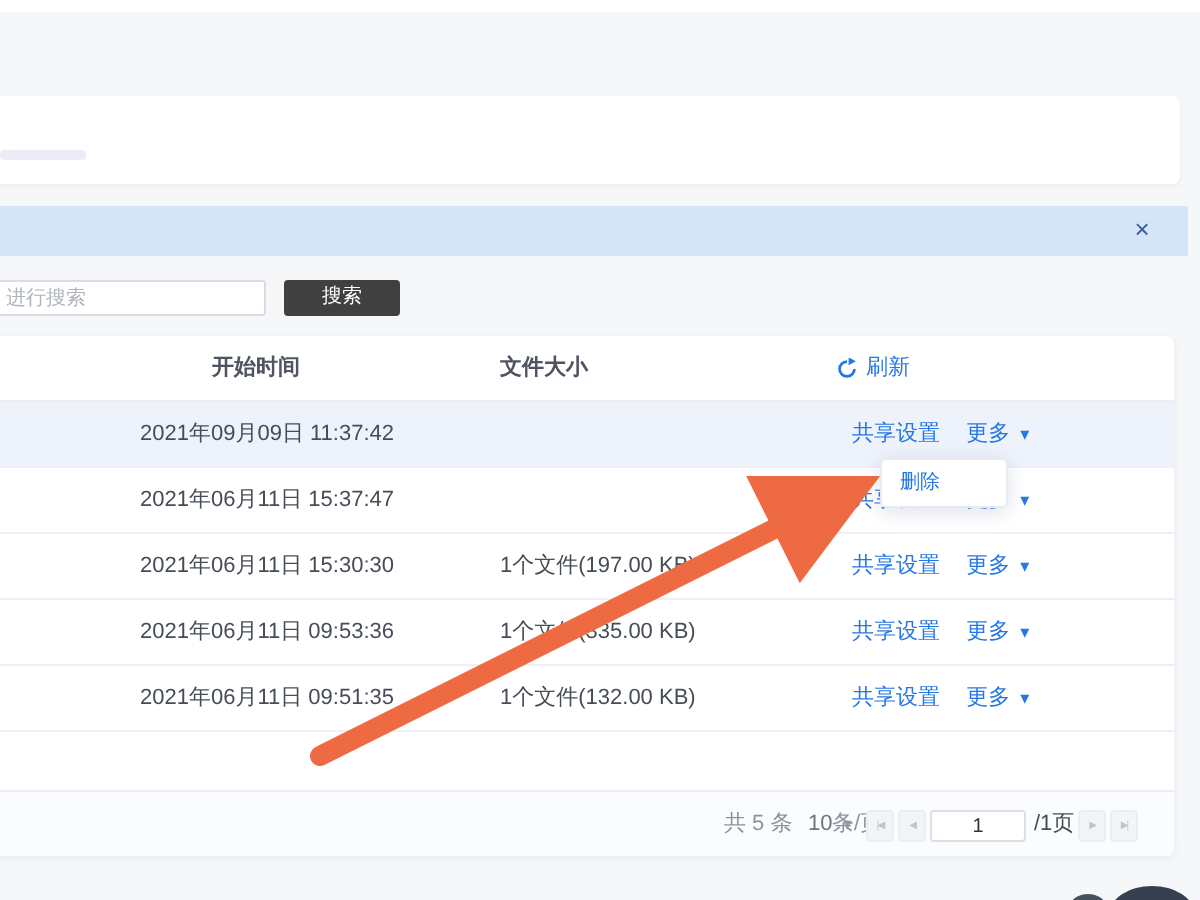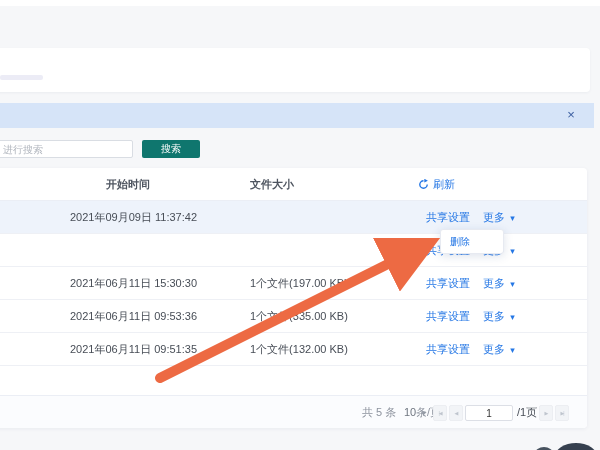--- a/index.html
+++ b/index.html
@@ -18,21 +18,21 @@
     background: #d6e4f8; }
   .banner-close { position: absolute; left: 560px; top: 0; width: 22px; height: 25px;
     line-height: 24px; text-align: center; color: #3a5da0; font-size: 13px; cursor: pointer; }
 
   .search-input { position: absolute; left: -40px; top: 140px; width: 173px; height: 18px;
     border: 1px solid #d9dde3; background: #ffffff; border-radius: 2px;
     padding-left: 42px; font-size: 10px; color: #555; outline: none;
     font-family: "Liberation Sans", sans-serif; }
   .search-input::placeholder { color: #b0b5bd; }
   .search-button { position: absolute; left: 142px; top: 140px; width: 58px; height: 18px;
-    background: #0f766e; border: none; border-radius: 2px; color: #ffffff; font-size: 10px;
+    background: #404040; border: none; border-radius: 2px; color: #ffffff; font-size: 10px;
     line-height: 18px; text-align: center; cursor: pointer; font-family: "Liberation Sans", sans-serif; }
 
   .main-card { position: absolute; left: -8px; top: 168px; width: 595px; height: 260px;
     background: #ffffff; border-radius: 4px; box-shadow: 0 1px 4px rgba(20,40,80,0.06); }
 
   .thead { position: absolute; left: 0; top: 0; width: 100%; height: 33px;
     border-bottom: 1px solid #ebeef5; }
   .th { position: absolute; top: 0; line-height: 33px; font-size: 11px; font-weight: bold; color: #4e5560; }
   .th-time { left: 78px; margin-left: 36px; }
   .th-size { left: 258px; }
@@ -118,20 +118,21 @@
     <div class="trow highlight" style="top:33px;">
       <span class="td td-time">2021年09月09日 11:37:42</span>
       <span class="td td-actions">
         <span class="action-link">共享设置</span>
         <span class="action-link action-more">更多</span>
         <span class="caret">▾</span>
       </span>
     </div>
 
     <div class="trow" style="top:66px;">
+      <span class="td td-time">2021年06月11日 15:37:47</span>
       <span class="td td-actions">
         <span class="action-link">共享设置</span>
         <span class="action-link action-more">更多</span>
         <span class="caret">▾</span>
       </span>
     </div>
 
     <div class="trow" style="top:99px;">
       <span class="td td-time">2021年06月11日 15:30:30</span>
       <span class="td td-size">1个文件(197.00 KB)</span>

